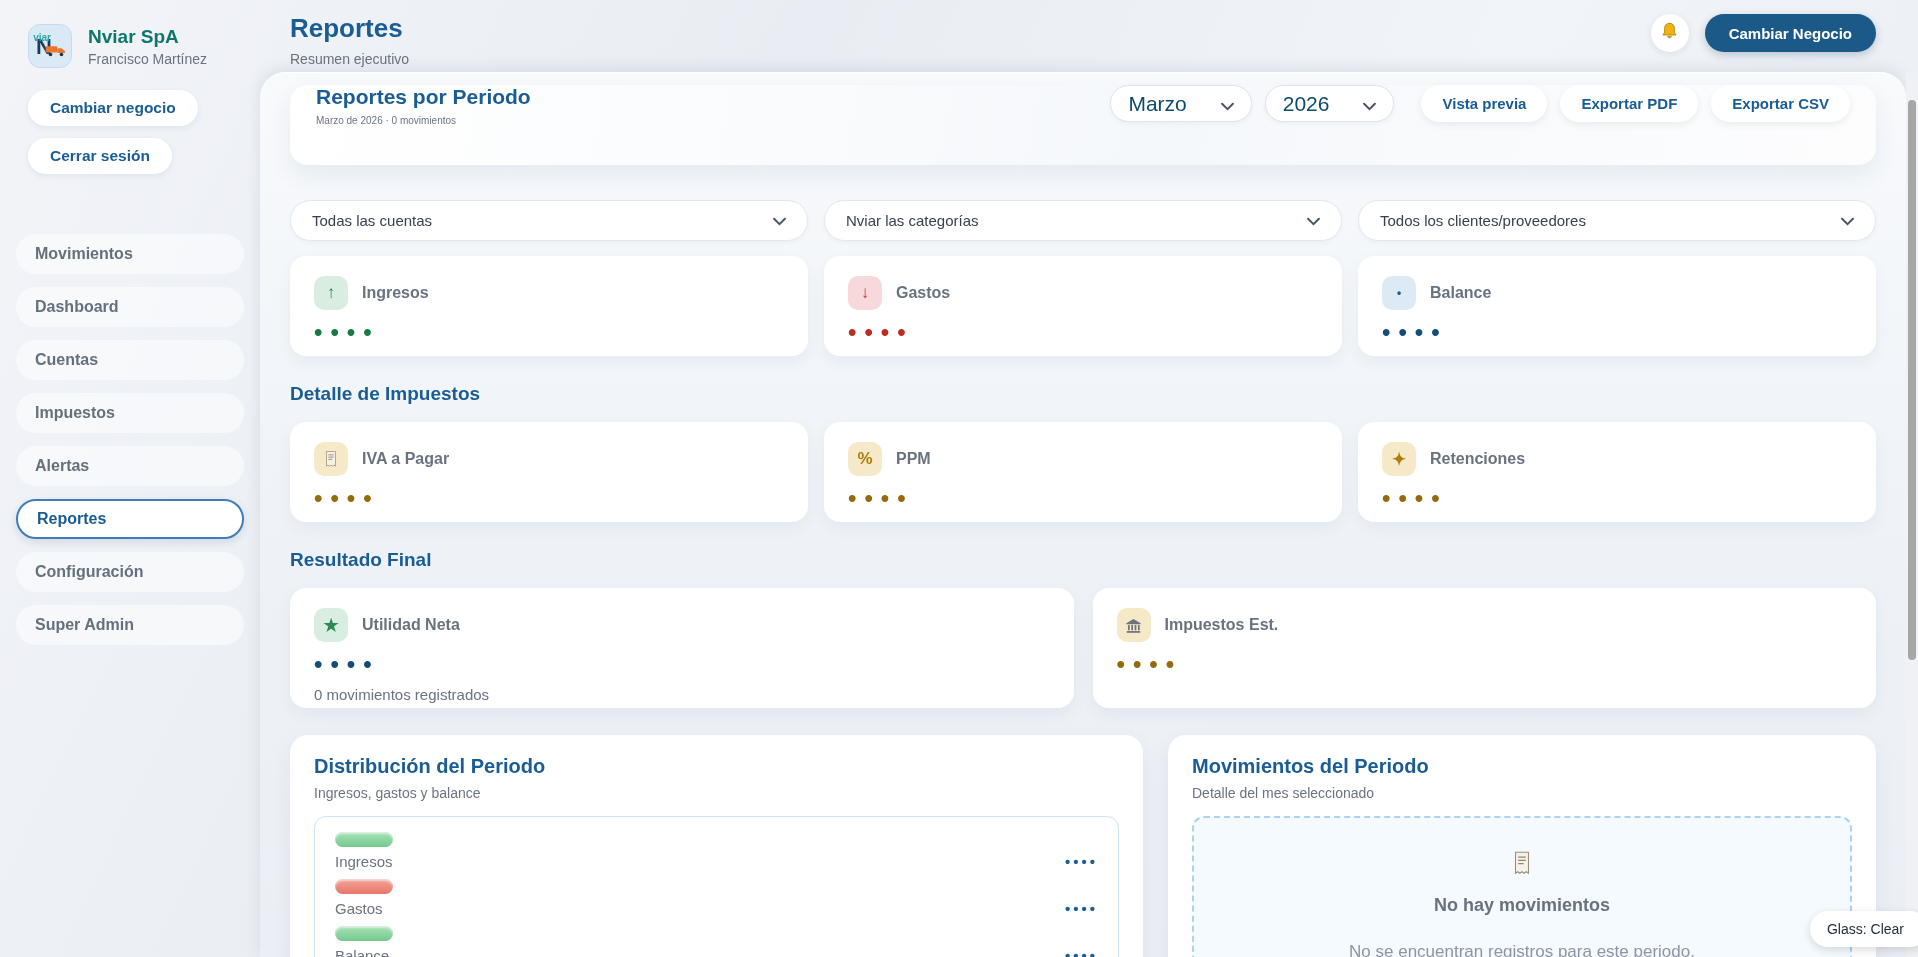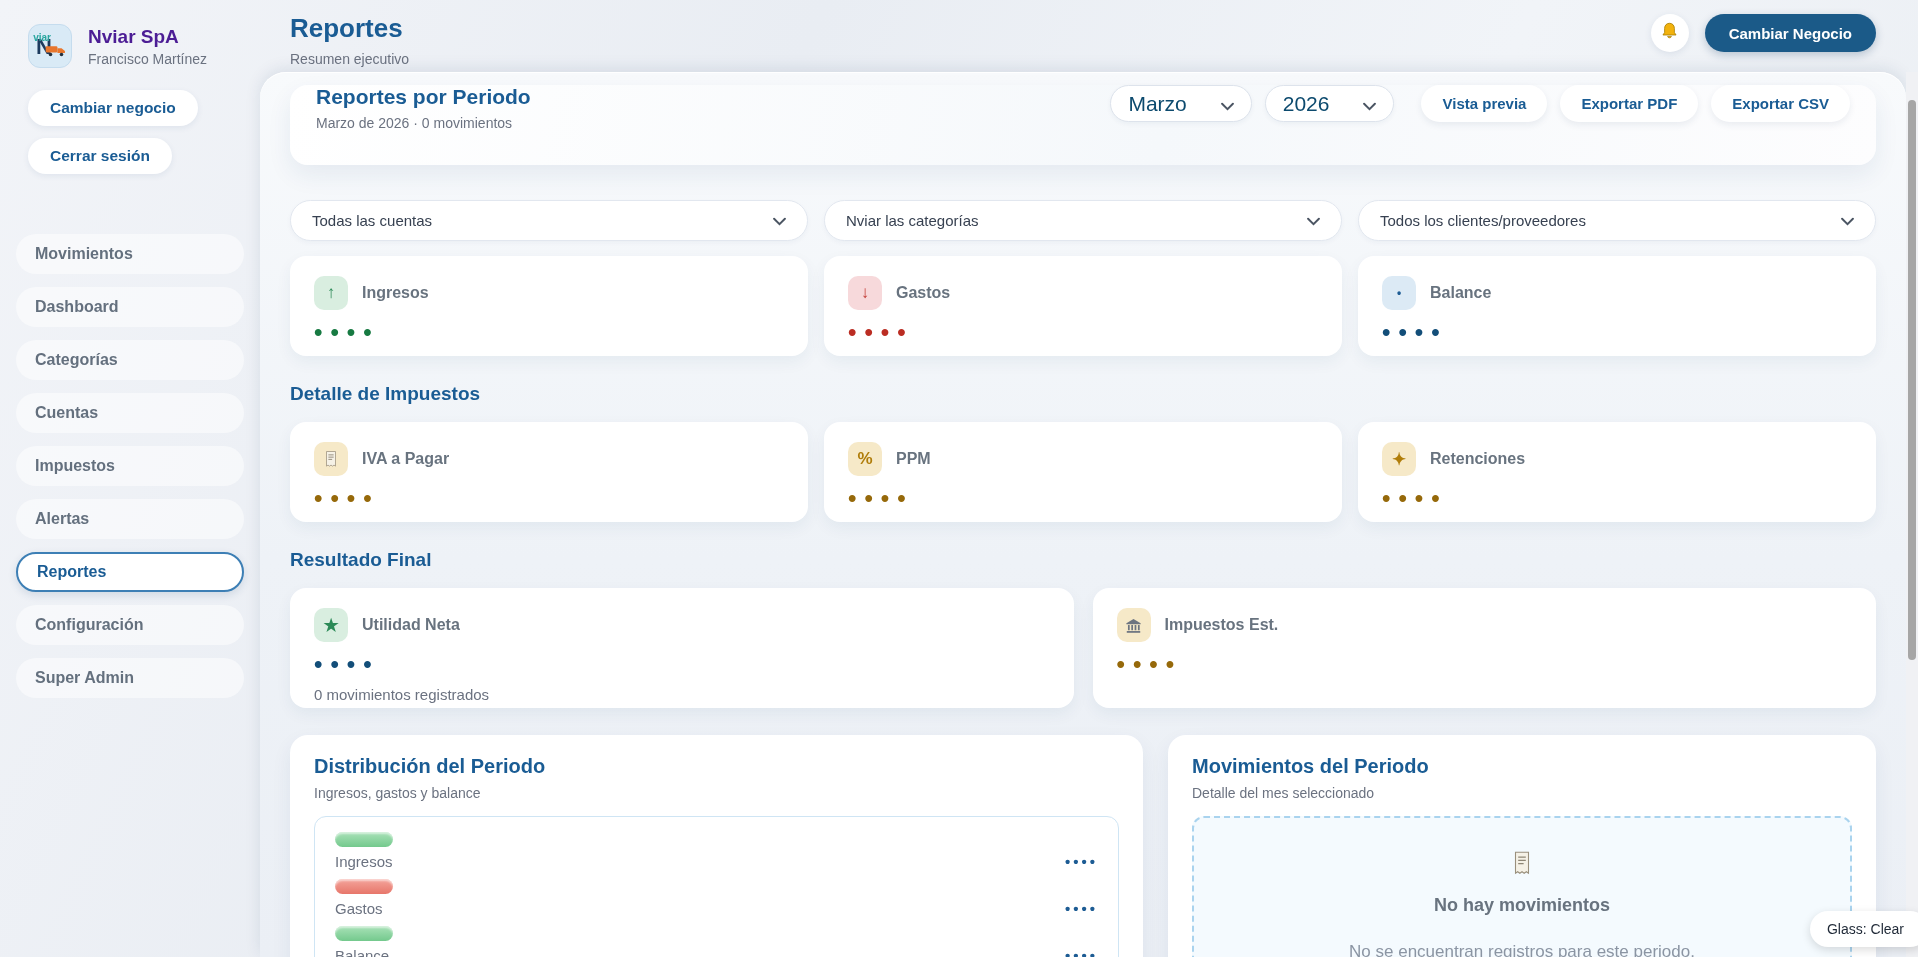--- a/index.html
+++ b/index.html
@@ -11,21 +11,21 @@
   #app { position:relative; width:1918px; height:957px; }
 
   
   .sidebar { position:absolute; left:0; top:0; width:260px; height:100%; padding:24px 0 0 0; }
   .side-head { display:flex; align-items:center; gap:16px; padding:0 0 0 28px; }
   .logo-box { position:relative; width:44px; height:44px; border-radius:12px;
     background:#d9eaf6; border:1px solid #c5dcee; flex:0 0 auto; }
   .logo-n { position:absolute; left:7px; top:9px; font-size:22px; font-weight:700; color:#1c3a5e; }
   .logo-viar { position:absolute; right:20px; top:7px; font-size:10px; font-weight:700; color:#2aa6a0; }
   .logo-truck { position:absolute; right:4px; bottom:6px; }
-  .biz-name { font-size:19px; font-weight:700; color:#4c1d95; }
+  .biz-name { font-size:19px; font-weight:700; color:#0f766e; }
   .user-name { font-size:14px; color:#6b7280; margin-top:3px; }
   .side-pill { display:inline-flex; align-items:center; background:#fff; border:none;
     border-radius:999px; padding:9px 22px; margin:0 0 12px 28px; font-size:15.5px; font-weight:700;
     color:#1a5c94; box-shadow:0 2px 6px rgba(25,60,110,.08); cursor:pointer; }
   .side-pills { margin-top:22px; display:flex; flex-direction:column; align-items:flex-start; }
   .nav { margin-top:48px; padding:0 16px; }
   .nav-item { height:40px; margin-bottom:13px; border-radius:999px; display:flex; align-items:center;
     padding:0 19px; background:rgba(255,255,255,.5); color:#64707e; font-weight:600; font-size:16px;
     cursor:pointer; }
   .nav-item.active { background:#fff; border:2px solid #3d7fb5; color:#1a5c94; font-weight:700;
@@ -48,21 +48,21 @@
     background:linear-gradient(180deg,#f8fafc 0%,#eef2f7 55%,#ebeff5 100%);
     box-shadow:0 -3px 16px rgba(20,50,90,.10), inset 0 1px 0 rgba(255,255,255,.9);
     overflow:hidden; padding:13px 30px 0 30px; }
 
   
   .period-card { height:80px; border-radius:18px;
     background:linear-gradient(100deg,#ffffff 0%,#f5f8fb 55%,#fdfdfe 100%);
     box-shadow:0 10px 24px rgba(25,60,110,.08);
     display:flex; align-items:flex-start; justify-content:space-between; padding:0 26px; margin-bottom:35px; }
   .period-title { font-size:21px; font-weight:700; color:#1a5c94; }
-  .period-subtitle { font-size:14px; color:#6b7280; margin-top:6px; }
+  .period-subtitle { font-size:10px; color:#6b7280; margin-top:6px; }
   .period-controls { display:flex; align-items:center; gap:13px; }
   .pill-select { height:37px; min-width:124px; background:#fff; border:1px solid #dde3ec;
     border-radius:999px; display:flex; align-items:center; justify-content:space-between; gap:34px;
     padding:0 17px; font-size:21px; color:#0c4a6e; box-shadow:0 2px 5px rgba(20,50,90,.05); cursor:pointer; }
   .pill-btn { height:37px; background:#fff; border:none; border-radius:999px; padding:0 21px;
     font-size:15px; font-weight:700; color:#1a5c94; box-shadow:0 3px 7px rgba(20,50,90,.08);
     cursor:pointer; font-family:"Liberation Sans",sans-serif; }
   .ctl-gap { margin-left:14px; }
 
   
@@ -151,23 +151,20 @@
     </div>
 
     <nav class="nav">
       <div class="nav-item">
           <span>Movimientos</span>
         </div>
       <div class="nav-item">
           <span>Dashboard</span>
         </div>
       <div class="nav-item">
-          <span>Categorías</span>
-        </div>
-      <div class="nav-item">
           <span>Cuentas</span>
         </div>
       <div class="nav-item">
           <span>Impuestos</span>
         </div>
       <div class="nav-item">
           <span>Alertas</span>
         </div>
       <div class="nav-item active">
           <span>Reportes</span>

